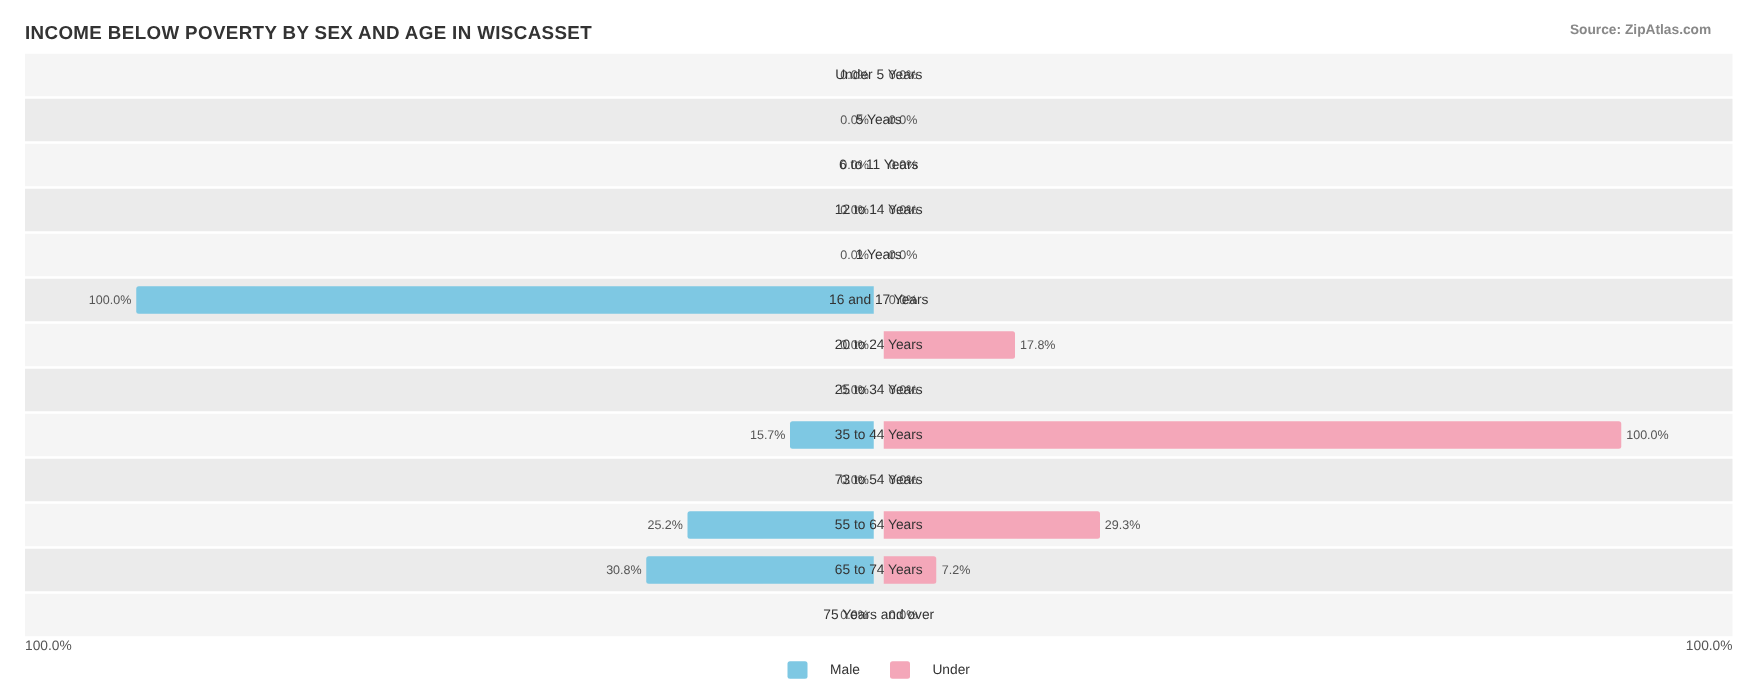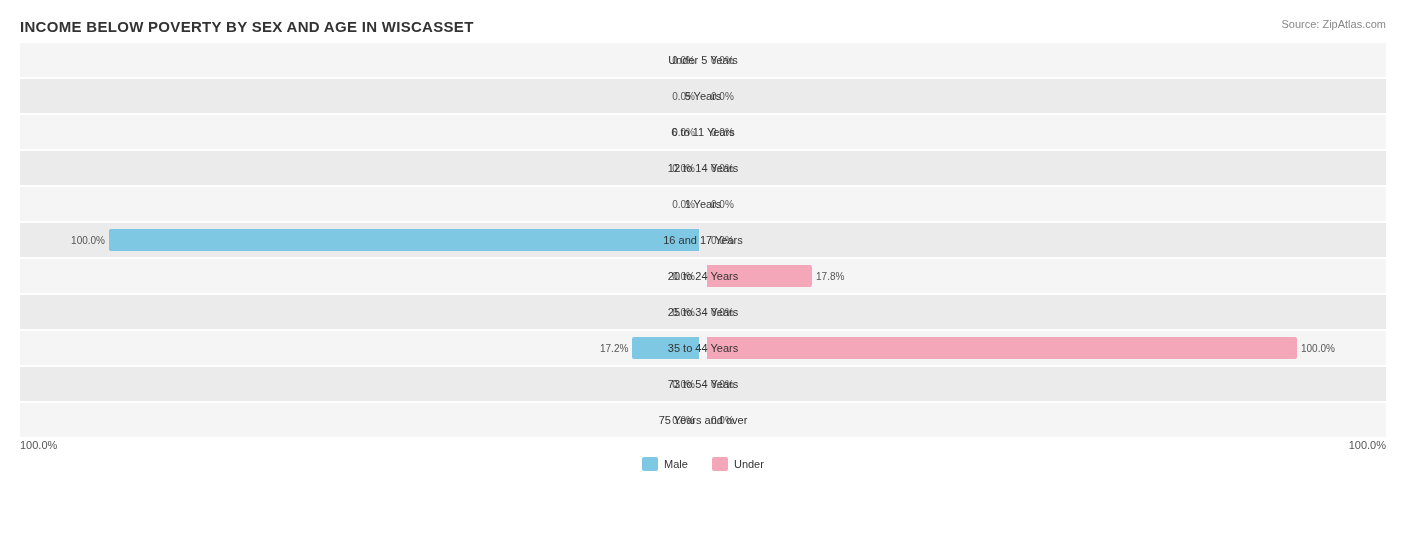--- a/index.html
+++ b/index.html
@@ -19,23 +19,24 @@
     .chart-title {
       font-size: 15px;
       font-weight: bold;
       color: #333;
       margin-bottom: 8px;
       letter-spacing: 0.3px;
     }
     .source {
       position: absolute;
       top: 18px;
-      right: 20px;
+      right: 37px;
       font-size: 11px;
       color: #888;
+      font-weight: bold;
     }
     .bars-area {
       width: 100%;
       margin-top: 4px;
     }
     .bar-row {
       display: flex;
       align-items: center;
       height: 34px;
       margin-bottom: 2px;
@@ -106,21 +107,21 @@
     .legend {
       display: flex;
       justify-content: center;
       align-items: center;
       gap: 24px;
       margin-top: 6px;
     }
     .legend-item {
       display: flex;
       align-items: center;
-      gap: 6px;
+      gap: 18px;
       font-size: 11px;
       color: #333;
     }
     .legend-box {
       width: 16px;
       height: 14px;
       border-radius: 2px;
     }
     .legend-male { background: #7ec8e3; }
     .legend-female { background: #f4a7b9; }
@@ -226,38 +227,60 @@
           <div class="male-bar" style="width: 0px;"></div>
         </div>
         <div class="center-label">25 to 34 Years</div>
         <div class="right-half">
           <div class="female-bar" style="width: 0px;"></div>
           <span class="female-value">0.0%</span>
         </div>
       </div>
       <div class="bar-row">
         <div class="left-half">
-          <span class="male-value">17.2%</span>
+          <span class="male-value">15.7%</span>
           <div class="male-bar" style="width: 66.67px;"></div>
         </div>
         <div class="center-label">35 to 44 Years</div>
         <div class="right-half">
           <div class="female-bar" style="width: 590px;"></div>
           <span class="female-value">100.0%</span>
         </div>
       </div>
       <div class="bar-row">
         <div class="left-half">
           <span class="male-value">0.0%</span>
           <div class="male-bar" style="width: 0px;"></div>
         </div>
         <div class="center-label">73 to 54 Years</div>
         <div class="right-half">
           <div class="female-bar" style="width: 0px;"></div>
           <span class="female-value">0.0%</span>
+        </div>
+      </div>
+      <div class="bar-row">
+        <div class="left-half">
+          <span class="male-value">25.2%</span>
+          <div class="male-bar" style="width: 148.68px;"></div>
+        </div>
+        <div class="center-label">55 to 64 Years</div>
+        <div class="right-half">
+          <div class="female-bar" style="width: 172.87px;"></div>
+          <span class="female-value">29.3%</span>
+        </div>
+      </div>
+      <div class="bar-row">
+        <div class="left-half">
+          <span class="male-value">30.8%</span>
+          <div class="male-bar" style="width: 181.72px;"></div>
+        </div>
+        <div class="center-label">65 to 74 Years</div>
+        <div class="right-half">
+          <div class="female-bar" style="width: 42.48px;"></div>
+          <span class="female-value">7.2%</span>
         </div>
       </div>
       <div class="bar-row">
         <div class="left-half">
           <span class="male-value">0.0%</span>
           <div class="male-bar" style="width: 0px;"></div>
         </div>
         <div class="center-label">75 Years and over</div>
         <div class="right-half">
           <div class="female-bar" style="width: 0px;"></div>

